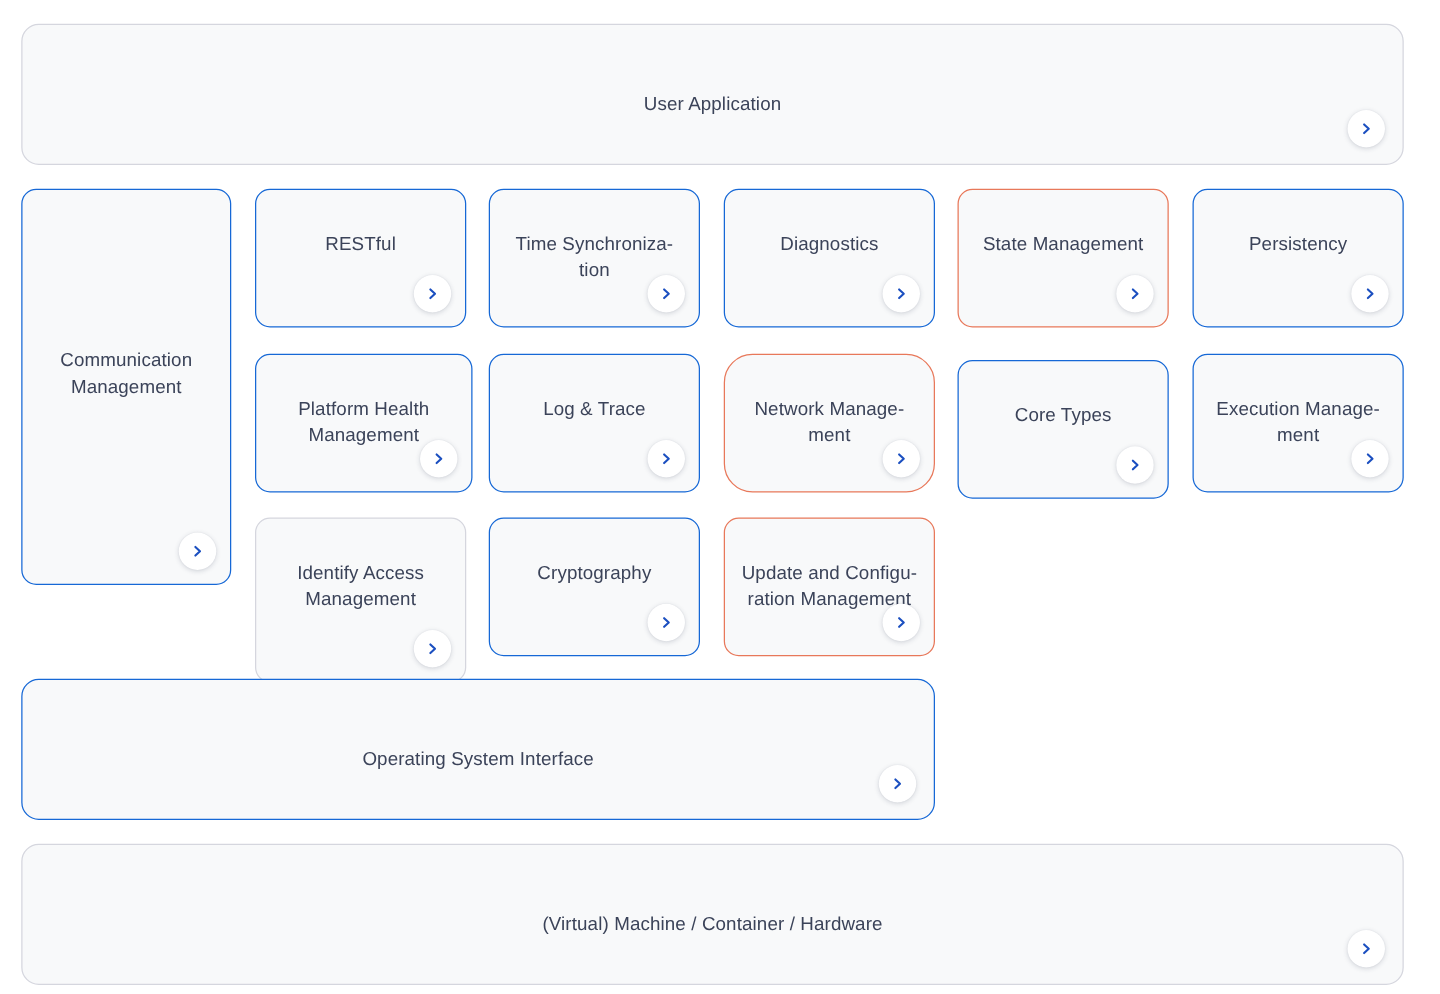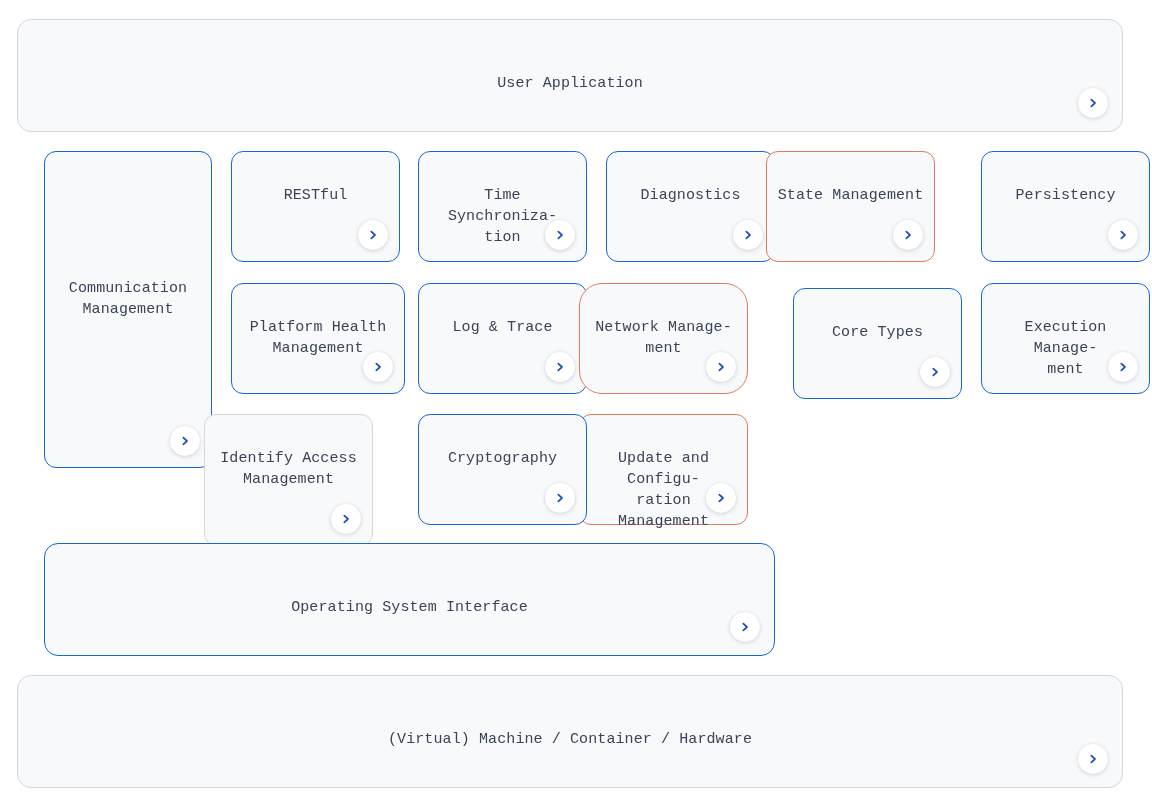--- a/index.html
+++ b/index.html
@@ -26,23 +26,22 @@
   
   .card {
     position: absolute;
     box-sizing: border-box;
     background: #f8f9fa;
     border-radius: 12px;
     border: 1px solid #d5d6de;
     display: flex;
     align-items: flex-start;
     justify-content: center;
-    font-family: Liberation Mono, monospace;
-  }
-  .card.blue   { border-color: #1668d6; margin-left: 27px; }
+  }
+  .card.blue   { border-color: #1668d6; }
   .card.orange { border-color: #e8785a; }
   .card.grey   { border-color: #d5d6de; }
 
   .card.band { border-radius: 14px; }
 
   .card-label {
     display: block;
     text-align: center;
     color: #3b4359;
     font-size: 15px;

